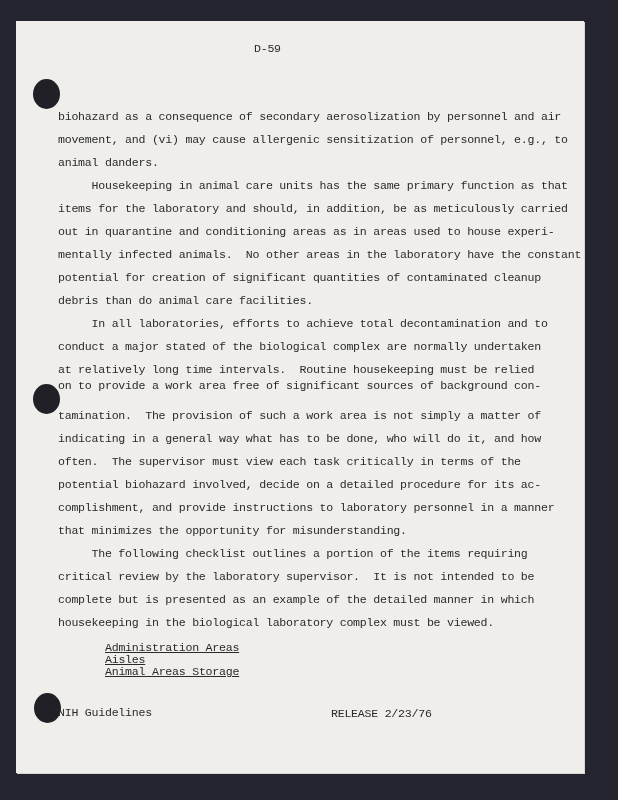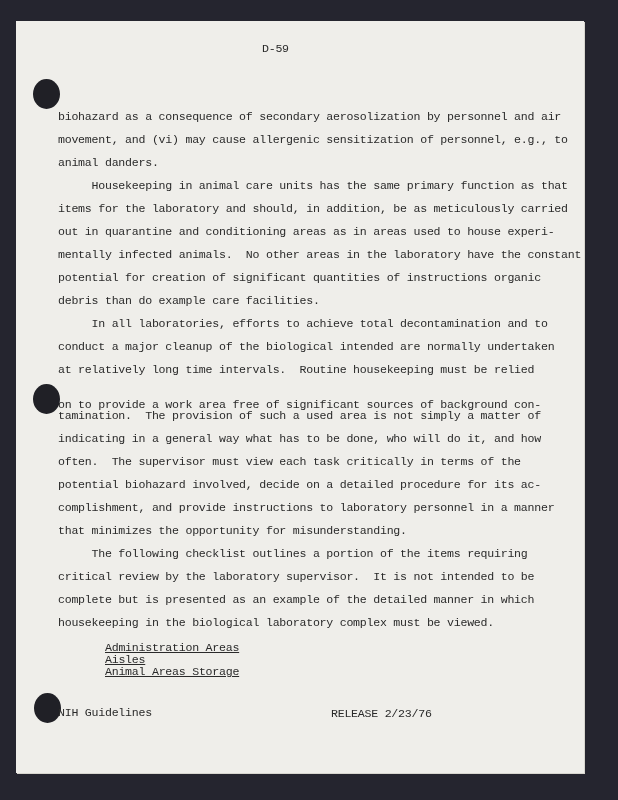--- a/index.html
+++ b/index.html
@@ -15,21 +15,21 @@
     box-shadow: 1px 1px 0 #d8d6cf;
   }
   .hole {
     position: absolute; width: 27px; height: 30px; border-radius: 50%;
     background: #202026;
   }
   .txt {
     position: absolute; color: #2a2a2a; font-size: 11.6px; white-space: pre;
     letter-spacing: -0.25px;
   }
-  .pagenum { left: 262px; top: 42px; }
+  .pagenum { left: 254px; top: 42px; }
   .line { left: 58px; }
   .list-item { left: 105px; text-decoration: underline; }
 </style>
 </head>
 <body>
 
 <div class="page">
   <div class="hole" style="left:17px; top:58px;"></div>
   <div class="hole" style="left:17px; top:363px;"></div>
   <div class="hole" style="left:18px; top:672px;"></div>
@@ -37,27 +37,27 @@
 
 <div class="txt pagenum">D-59</div>
 
 <div class="txt line" style="top:110px">biohazard as a consequence of secondary aerosolization by personnel and air</div>
 <div class="txt line" style="top:133px">movement, and (vi) may cause allergenic sensitization of personnel, e.g., to</div>
 <div class="txt line" style="top:156px">animal danders.</div>
 <div class="txt line" style="top:179px">     Housekeeping in animal care units has the same primary function as that</div>
 <div class="txt line" style="top:202px">items for the laboratory and should, in addition, be as meticulously carried</div>
 <div class="txt line" style="top:225px">out in quarantine and conditioning areas as in areas used to house experi-</div>
 <div class="txt line" style="top:248px">mentally infected animals.  No other areas in the laboratory have the constant</div>
-<div class="txt line" style="top:271px">potential for creation of significant quantities of instructions organic</div>
-<div class="txt line" style="top:294px">debris than do example care facilities.</div>
+<div class="txt line" style="top:271px">potential for creation of significant quantities of contaminated cleanup</div>
+<div class="txt line" style="top:294px">debris than do animal care facilities.</div>
 <div class="txt line" style="top:317px">     In all laboratories, efforts to achieve total decontamination and to</div>
-<div class="txt line" style="top:340px">conduct a major cleanup of the biological intended are normally undertaken</div>
+<div class="txt line" style="top:340px">conduct a major stated of the biological complex are normally undertaken</div>
 <div class="txt line" style="top:363px">at relatively long time intervals.  Routine housekeeping must be relied</div>
-<div class="txt line" style="top:398px">on to provide a work area free of significant sources of background con-</div>
-<div class="txt line" style="top:409px">tamination.  The provision of such a used area is not simply a matter of</div>
+<div class="txt line" style="top:379px">on to provide a work area free of significant sources of background con-</div>
+<div class="txt line" style="top:409px">tamination.  The provision of such a work area is not simply a matter of</div>
 <div class="txt line" style="top:432px">indicating in a general way what has to be done, who will do it, and how</div>
 <div class="txt line" style="top:455px">often.  The supervisor must view each task critically in terms of the</div>
 <div class="txt line" style="top:478px">potential biohazard involved, decide on a detailed procedure for its ac-</div>
 <div class="txt line" style="top:501px">complishment, and provide instructions to laboratory personnel in a manner</div>
 <div class="txt line" style="top:524px">that minimizes the opportunity for misunderstanding.</div>
 <div class="txt line" style="top:547px">     The following checklist outlines a portion of the items requiring</div>
 <div class="txt line" style="top:570px">critical review by the laboratory supervisor.  It is not intended to be</div>
 <div class="txt line" style="top:593px">complete but is presented as an example of the detailed manner in which</div>
 <div class="txt line" style="top:616px">housekeeping in the biological laboratory complex must be viewed.</div>
 

